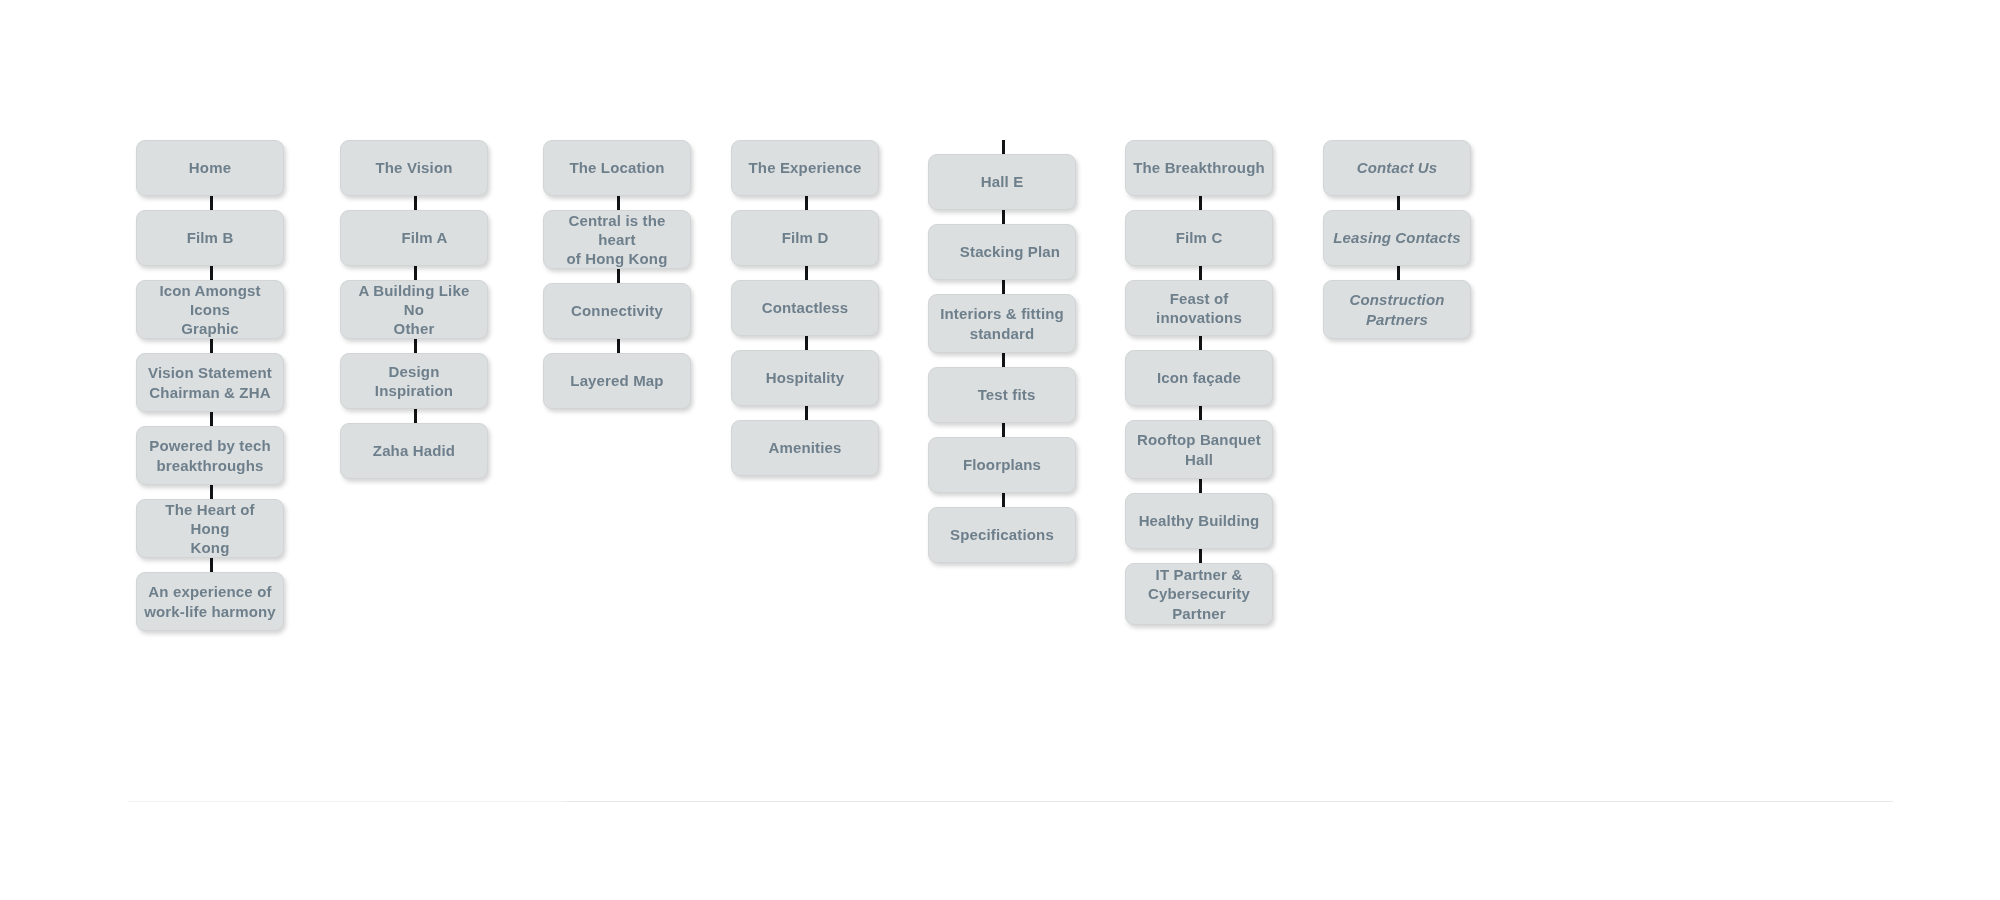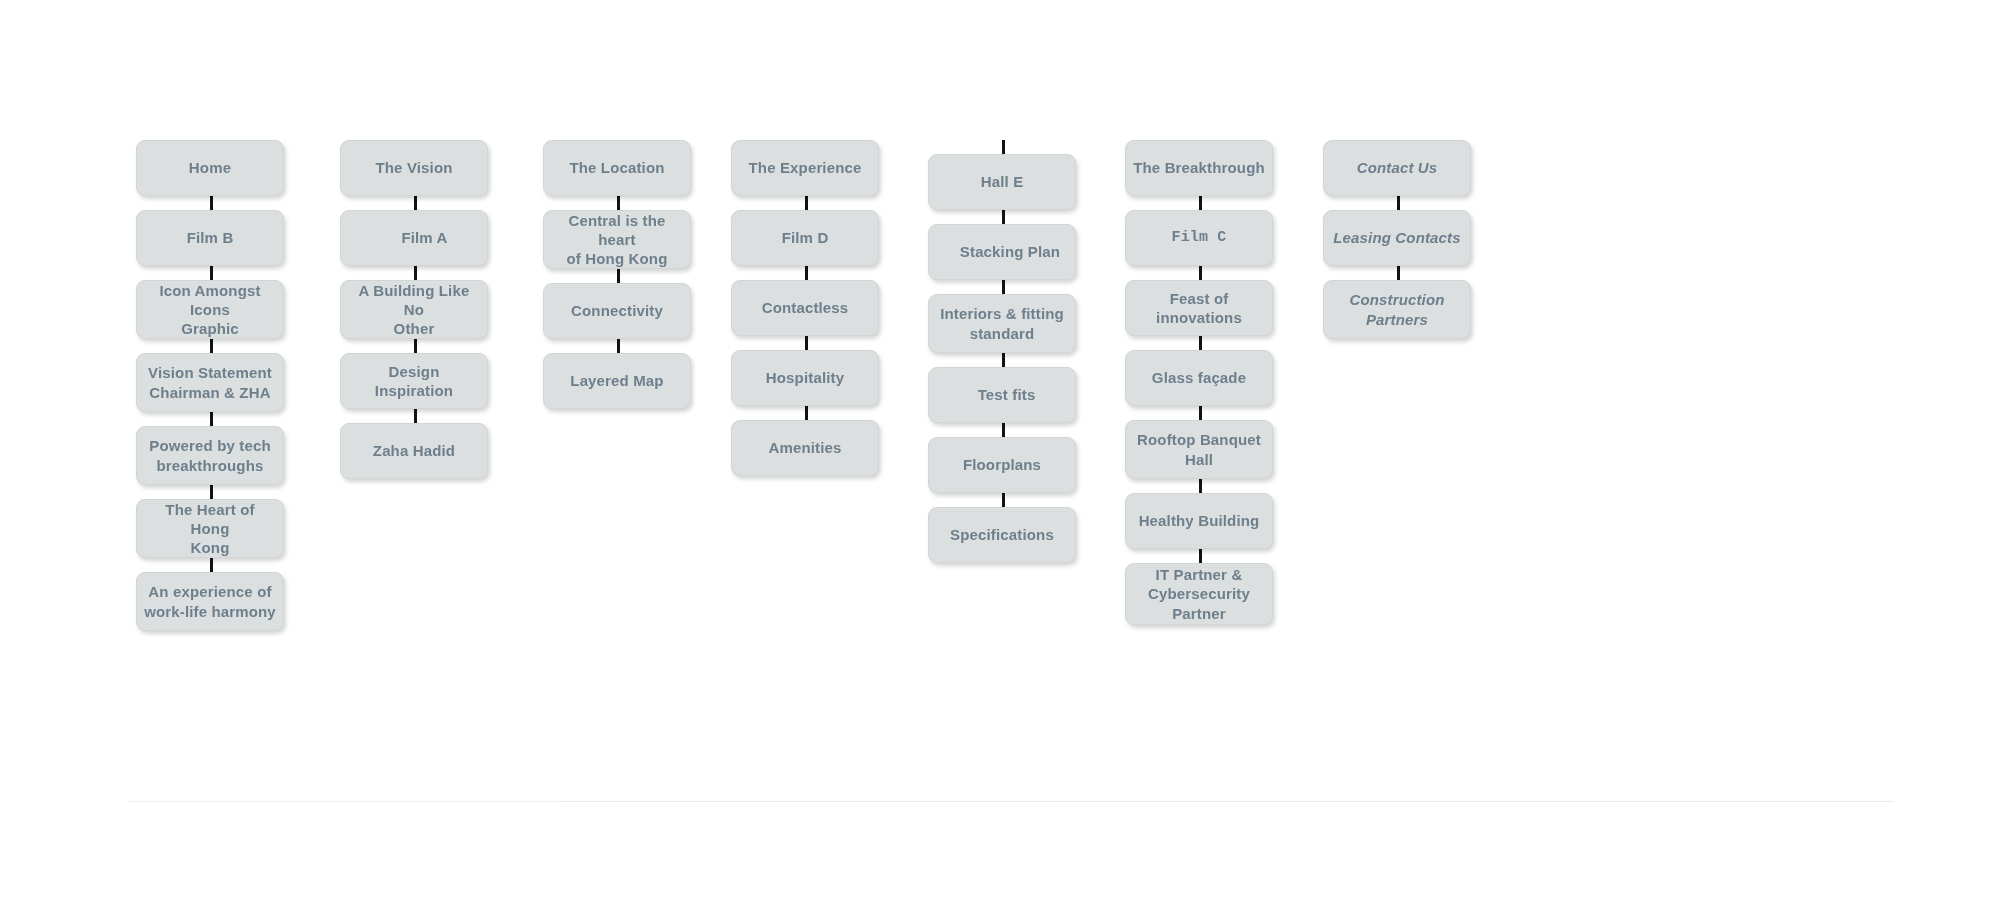--- a/index.html
+++ b/index.html
@@ -208,30 +208,30 @@
       <div class="connector" style="height: 14px;"></div>
       <div class="node h1" style="height: 56px;">
         <span class="node-label">Specifications</span>
       </div>
     </div>
     <div class="column" style="left: 1125px;">
       <div class="node h1" style="height: 56px;">
         <span class="node-label">The Breakthrough</span>
       </div>
       <div class="connector" style="height: 14px;"></div>
-      <div class="node h1" style="height: 56px; font-family: Liberation Mono, monospace;">
+      <div class="node h1" style="height: 56px;">
         <span class="node-label">Film C</span>
       </div>
       <div class="connector" style="height: 14px;"></div>
       <div class="node h1" style="height: 56px;">
         <span class="node-label">Feast of innovations</span>
       </div>
       <div class="connector" style="height: 14px;"></div>
       <div class="node h1" style="height: 56px;">
-        <span class="node-label">Glass façade</span>
+        <span class="node-label">Icon façade</span>
       </div>
       <div class="connector" style="height: 14px;"></div>
       <div class="node h2" style="height: 59px;">
         <span class="node-label">Rooftop Banquet
 Hall</span>
       </div>
       <div class="connector" style="height: 14px;"></div>
       <div class="node h1" style="height: 56px;">
         <span class="node-label">Healthy Building</span>
       </div>

